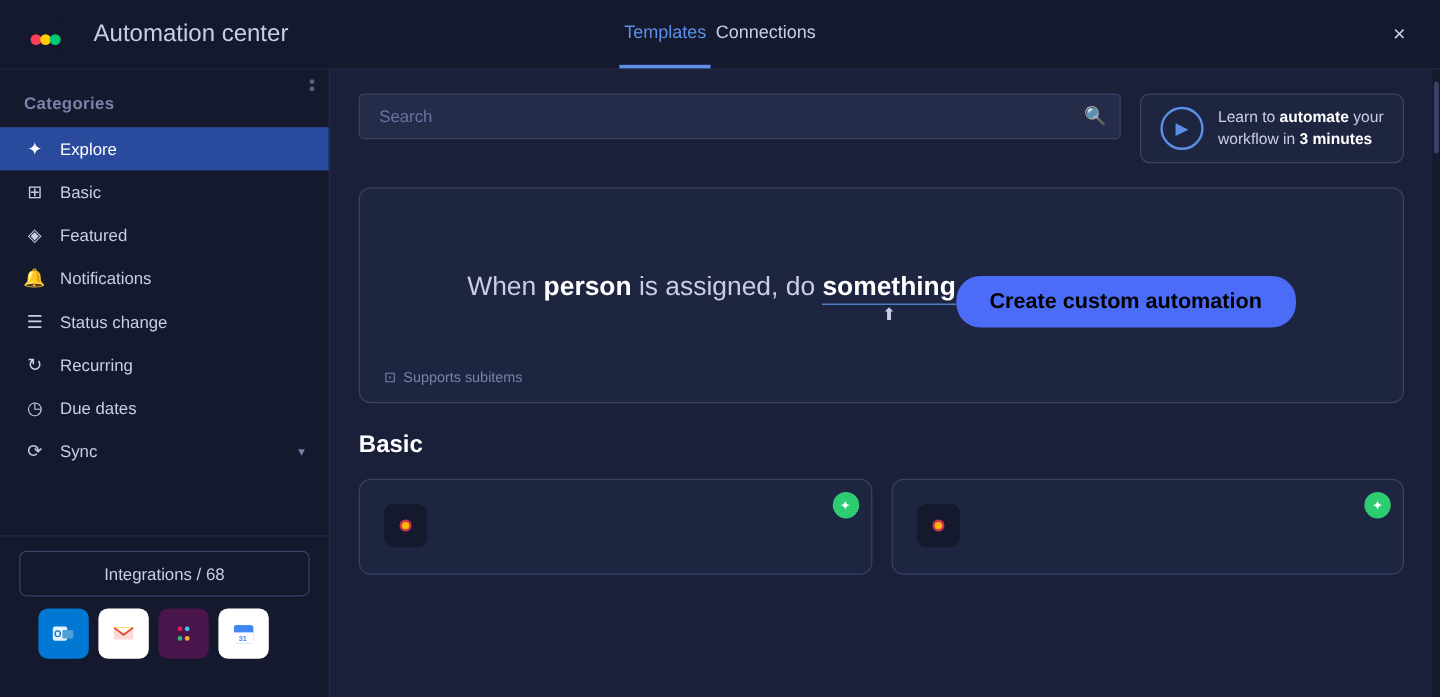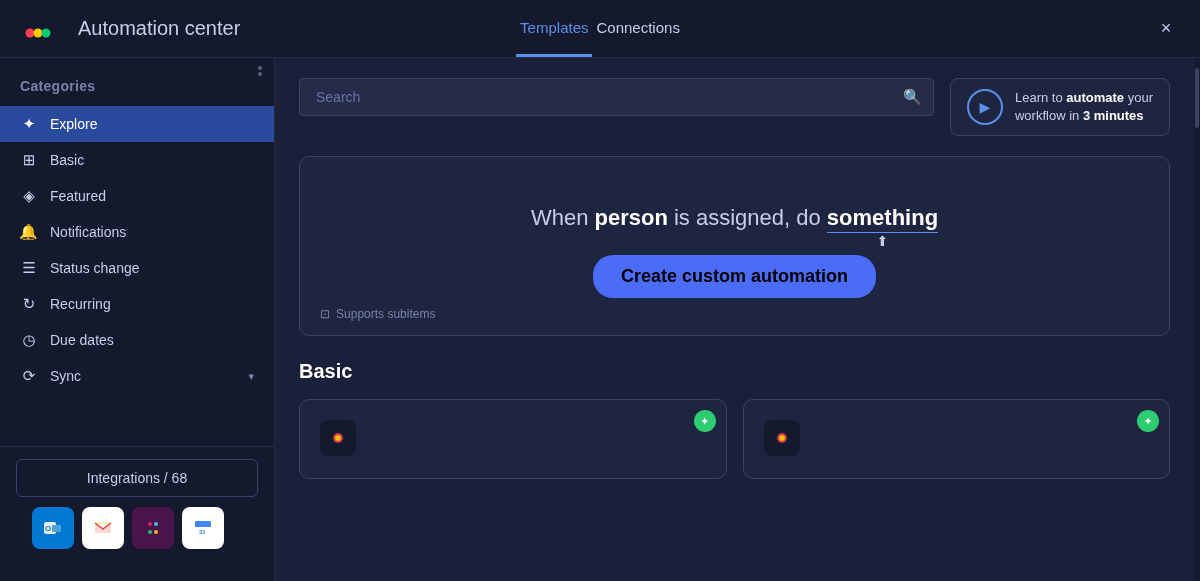--- a/index.html
+++ b/index.html
@@ -261,21 +261,21 @@
     }
 
     
     .custom-automation-card {
       background: #1e2540;
       border: 1px solid #3a4266;
       border-radius: 10px;
       padding: 30px 24px 20px 24px;
       margin-bottom: 24px;
       display: flex;
-      flex-direction: column;
+      flex-direction: row;
       align-items: center;
       justify-content: center;
       min-height: 180px;
       position: relative;
     }
 
     .automation-phrase {
       font-size: 22px;
       color: #c8cde8;
       margin-bottom: 24px;

